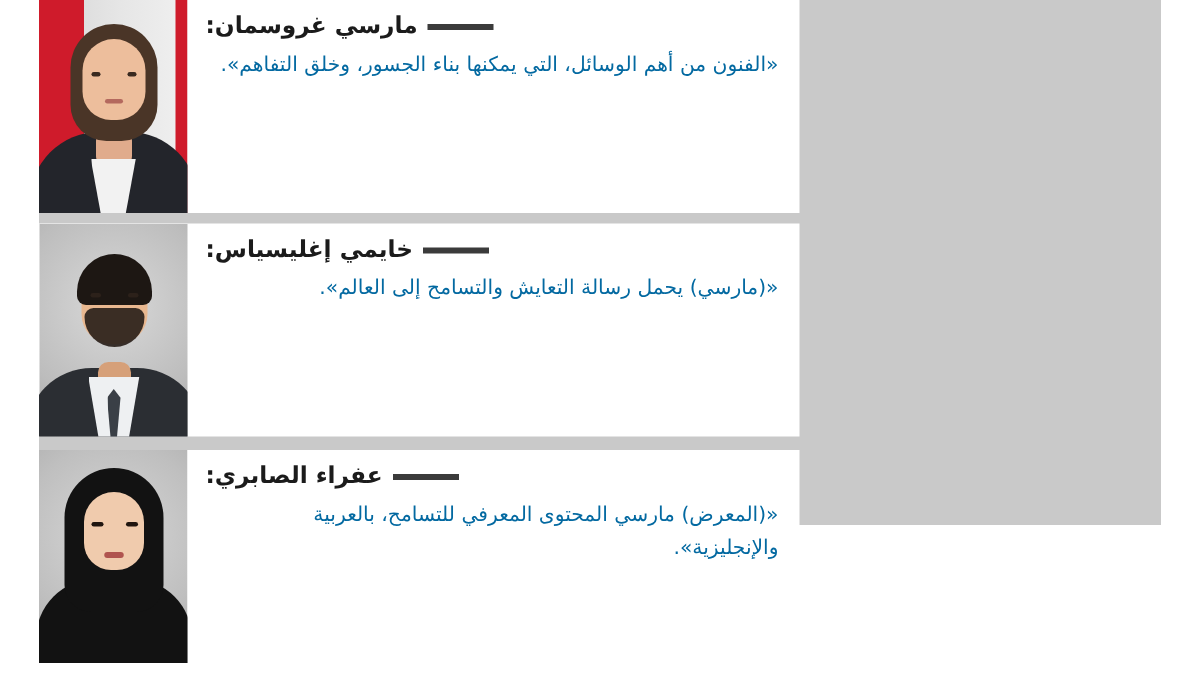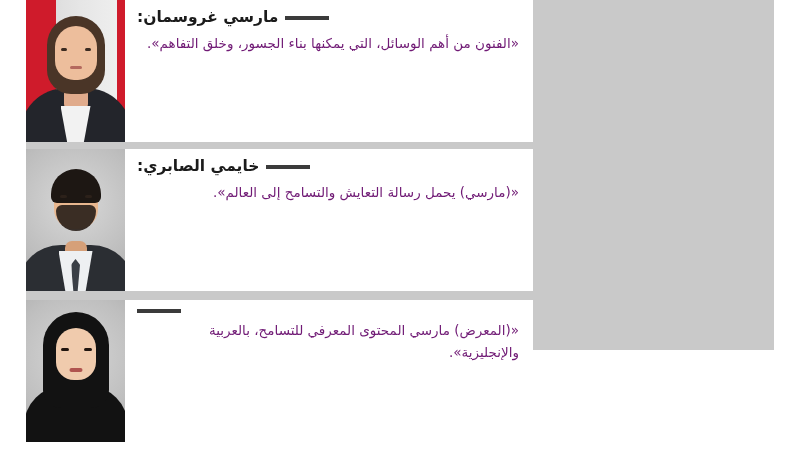--- a/index.html
+++ b/index.html
@@ -86,21 +86,21 @@
   }
   .rule {
     flex: 0 0 auto;
     width: 44px;
     height: 4px;
     background: #3b3b3b;
   }
   .quote {
     font-size: 13.5px;
     line-height: 1.62;
-    color: #701a75;
+    color: #0369a1;
     width: 100%;
     text-align: right;
     direction: rtl;
   }
 
   .photo {
     flex: 0 0 auto;
     width: 99px;
     height: 100%;
     position: relative;
@@ -277,21 +277,21 @@
         <div class="p1-face"></div>
         <div class="p1-eye l"></div>
         <div class="p1-eye r"></div>
         <div class="p1-mouth"></div>
       </div>
     </div>
 
     <div class="card card-2">
       <div class="text-col">
         <div class="name-row">
-          <span class="name">خايمي الصابري:</span>
+          <span class="name">خايمي إغليسياس:</span>
           <span class="rule"></span>
         </div>
         <div class="quote">«(مارسي) يحمل رسالة التعايش والتسامح إلى العالم».</div>
       </div>
       <div class="photo">
         <div class="p2-bg"></div>
         <div class="p2-suit"></div>
         <div class="p2-neck"></div>
         <div class="p2-shirt"></div>
         <div class="p2-tie"></div>
@@ -299,20 +299,21 @@
         <div class="p2-beard"></div>
         <div class="p2-hair"></div>
         <div class="p2-eye l"></div>
         <div class="p2-eye r"></div>
       </div>
     </div>
 
     <div class="card card-3">
       <div class="text-col">
         <div class="name-row">
+          <span class="name">عفراء الصابري:</span>
           <span class="rule"></span>
         </div>
         <div class="quote">«(المعرض) مارسي المحتوى المعرفي للتسامح، بالعربية والإنجليزية».</div>
       </div>
       <div class="photo">
         <div class="p3-bg"></div>
         <div class="p3-body"></div>
         <div class="p3-hijab"></div>
         <div class="p3-face"></div>
         <div class="p3-eye l"></div>

